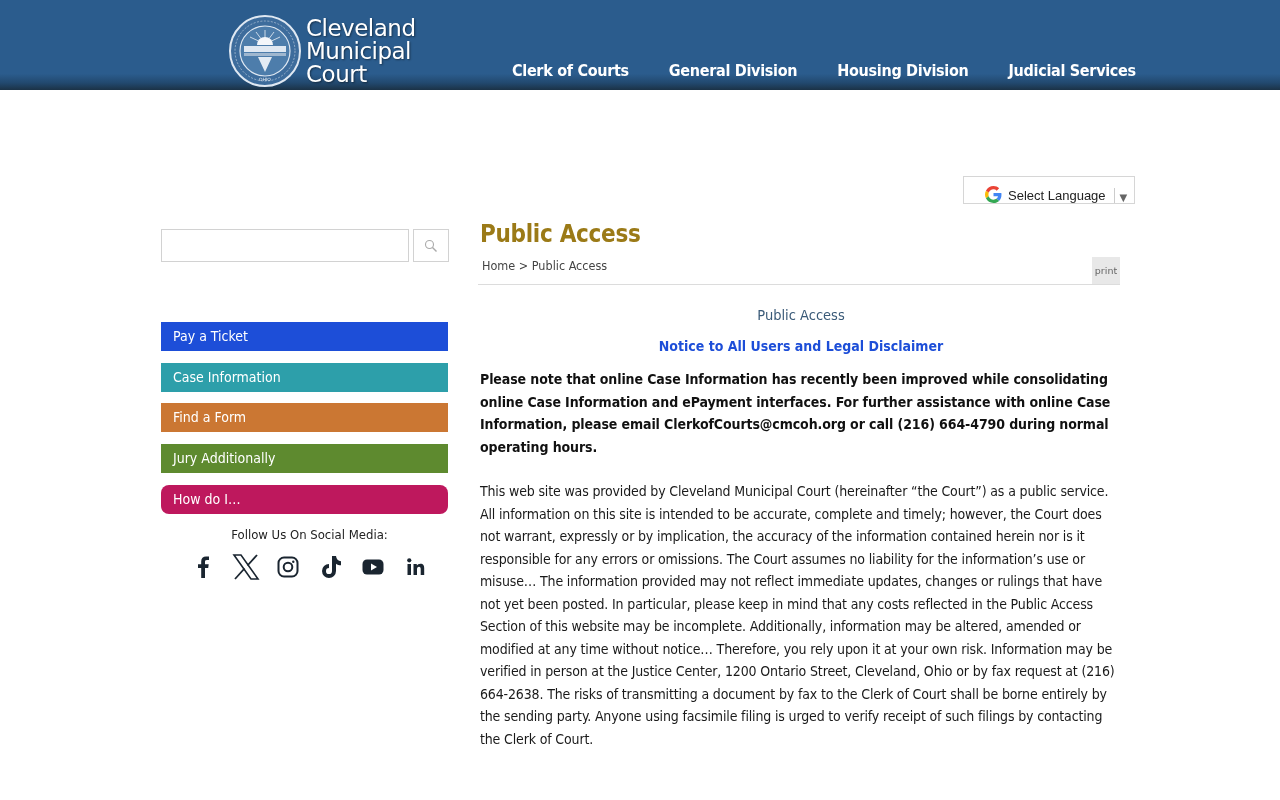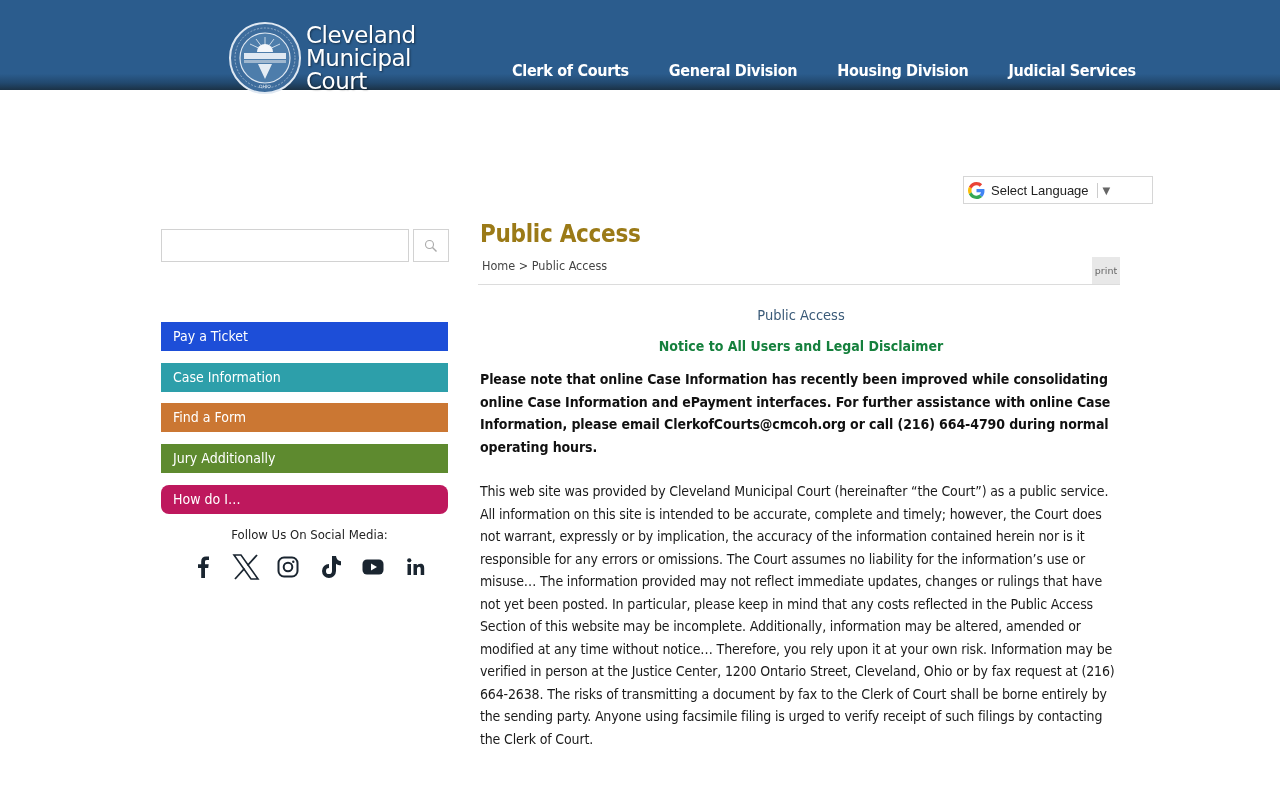--- a/index.html
+++ b/index.html
@@ -4,40 +4,40 @@
 <style>
   * { box-sizing: border-box; margin: 0; padding: 0; }
   html, body { width: 1280px; height: 800px; overflow: hidden; background: #ffffff; }
   body { font-family: "DejaVu Sans", sans-serif; color: #111; position: relative; }
 
   
   .header {
     position: absolute; left: 0; top: 0; width: 1280px; height: 90px;
     background: linear-gradient(to bottom, #2b5c8d 0%, #2b5c8d 82%, #22496f 92%, #1b3246 100%);
   }
-  .logo { position: absolute; left: 228px; top: 20px; width: 200px; height: 80px; }
+  .logo { position: absolute; left: 228px; top: 13px; width: 200px; height: 80px; }
   .seal { position: absolute; left: 0; top: 1px; width: 74px; height: 74px; }
   .logo-text {
     position: absolute; left: 78px; top: 4px; color: #fff;
     font-family: "DejaVu Sans", sans-serif; font-size: 23px; line-height: 23px;
     letter-spacing: -0.5px; text-shadow: 1px 1px 2px rgba(0,0,0,0.45);
   }
   .logo-text div { white-space: nowrap; }
   .nav { position: absolute; top: 61px; left: 512px; display: flex; }
   .nav-item {
     color: #fff; font-size: 16px; font-weight: bold; white-space: nowrap;
     font-family: "DejaVu Sans Condensed", "DejaVu Sans", sans-serif;
     letter-spacing: -0.3px; margin-right: 40px; cursor: pointer;
   }
 
   
   .lang {
-    position: absolute; left: 963px; top: 176px; width: 190px; height: 28px;
-    border: 1px solid #d6d6d6; background: #fff; display: flex; align-items: center;
-    padding-left: 4px; cursor: pointer;
+    position: absolute; left: 963px; top: 176px; width: 172px; height: 28px;
+    border: 1px solid #d6d6d6; background: #fff; display: flex; align-items: flex-end;
+    padding-left: 21px; cursor: pointer;
   }
   .lang .g-icon { width: 17px; height: 17px; margin-right: 6px; }
   .lang .label { font-family: "Liberation Sans", sans-serif; font-size: 13px; color: #222; }
   .lang .sep { width: 1px; height: 15px; background: #ccc; margin-left: 8px; margin-right: 5px; }
   .lang .arrow { color: #666; font-size: 10px; }
 
   
   .search-box {
     position: absolute; left: 161px; top: 229px; width: 248px; height: 33px;
     border: 1px solid #d2d2d2; background: #fff;
@@ -72,21 +72,21 @@
   .breadcrumb .crumb-link { cursor: pointer; }
   .print-btn {
     position: absolute; left: 1092px; top: 257px; width: 28px; height: 27px; background: #e8e8e8;
     font-size: 9.5px; color: #666; display: flex; align-items: center; justify-content: center; cursor: pointer;
   }
   .divider { position: absolute; left: 478px; top: 284px; width: 642px; height: 1px; background: #dcdcdc; }
 
   .content { position: absolute; left: 480px; top: 305px; width: 642px;
     font-family: "DejaVu Sans Condensed", "DejaVu Sans", sans-serif; }
   .sub-title { text-align: center; font-size: 14.5px; color: #3a5a78; margin-left: 0; height: 26px; line-height: 20px; }
-  .notice-title { text-align: center; font-size: 14px; font-weight: bold; color: #15803d; margin-top: 7px; height: 26px; }
+  .notice-title { text-align: center; font-size: 14px; font-weight: bold; color: #1d4ed8; margin-top: 7px; height: 26px; }
   .notice-body { font-size: 14px; font-weight: bold; color: #111; line-height: 22.5px; margin-top: 4px; letter-spacing: -0.1px; }
   .disclaimer { font-size: 14px; color: #1a1a1a; line-height: 22.5px; margin-top: 22px; letter-spacing: -0.15px; }
 </style>
 </head>
 <body>
 
 <div class="header">
   <div class="logo">
     <svg class="seal" viewBox="0 0 74 74">
       <circle cx="37" cy="37" r="35" fill="#3d6c9c" stroke="#dfe8f2" stroke-width="2"></circle>

